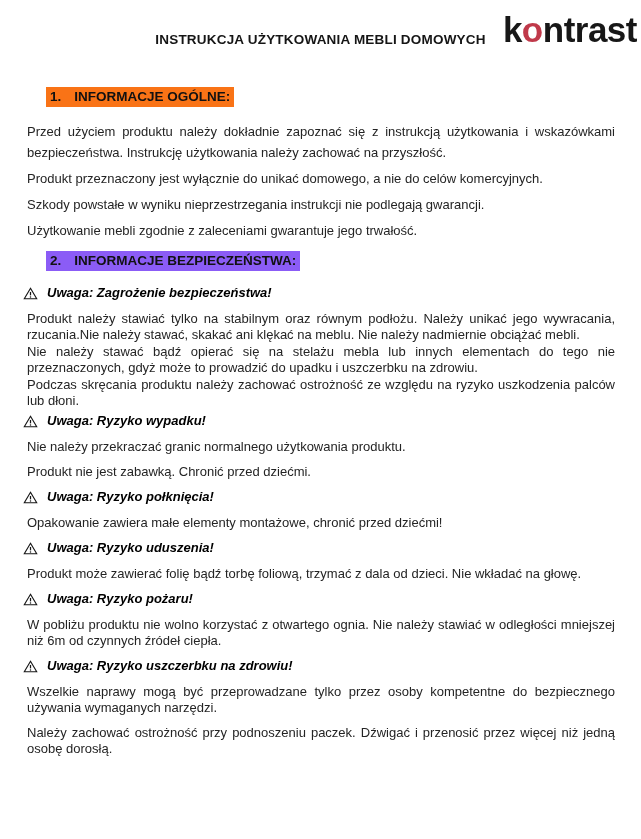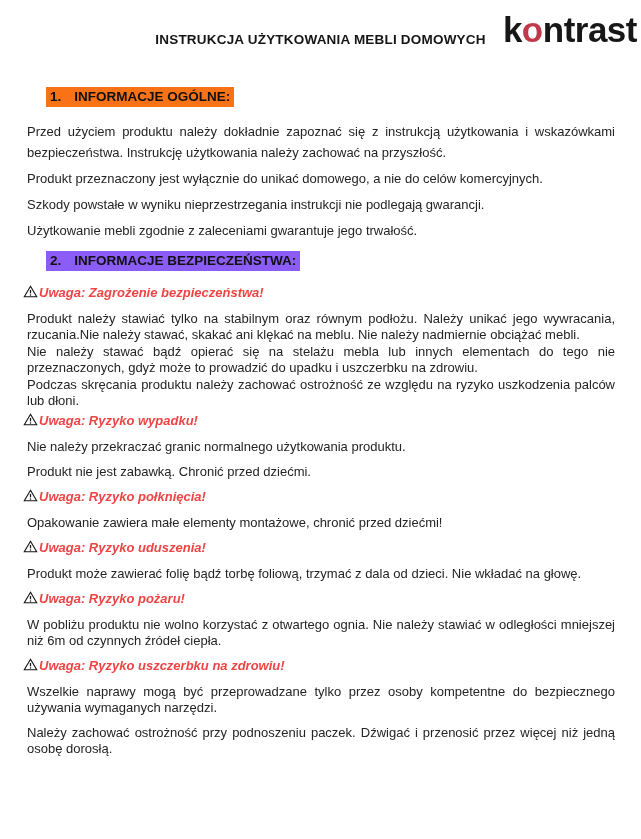--- a/index.html
+++ b/index.html
@@ -43,21 +43,21 @@
     margin:0 0 5px 0;
     font-size:13px;line-height:21px;
     text-align:justify;color:#242424;
   }
   .safety .para{line-height:16px;margin:0 0 9px 0;}
   .safety .para.tight{margin-bottom:1px;}
   
   .warn-title{
     margin:4px 0 11px -4px;
     font-size:13px;font-weight:700;font-style:italic;
-    color:#ef4444;display:flex;align-items:flex-start;gap:1px;
+    color:#000000;display:flex;align-items:flex-end;gap:9px;
   }
   .warn-title.first{margin-top:12px;}
   .warn-icon{display:inline-flex;flex:0 0 auto;font-style:normal;}
   .warn-icon svg{display:block;}
 </style>
 </head>
 <body>
 
 <div class="page">
 

